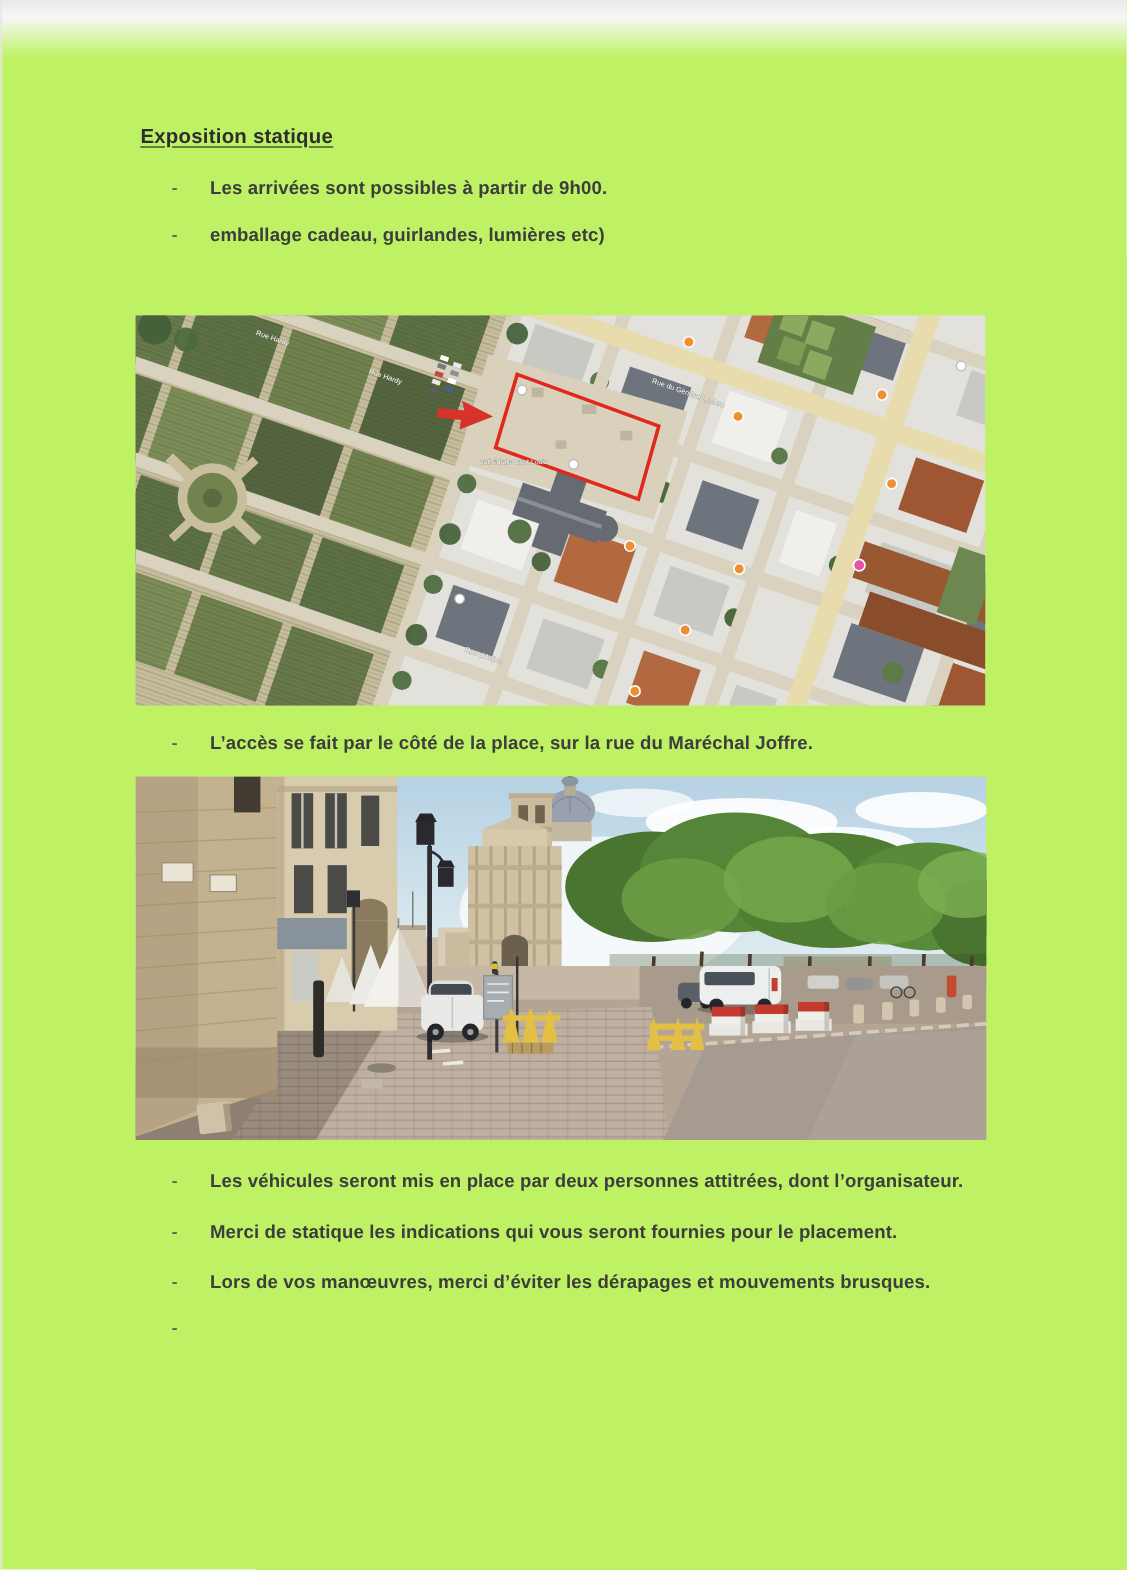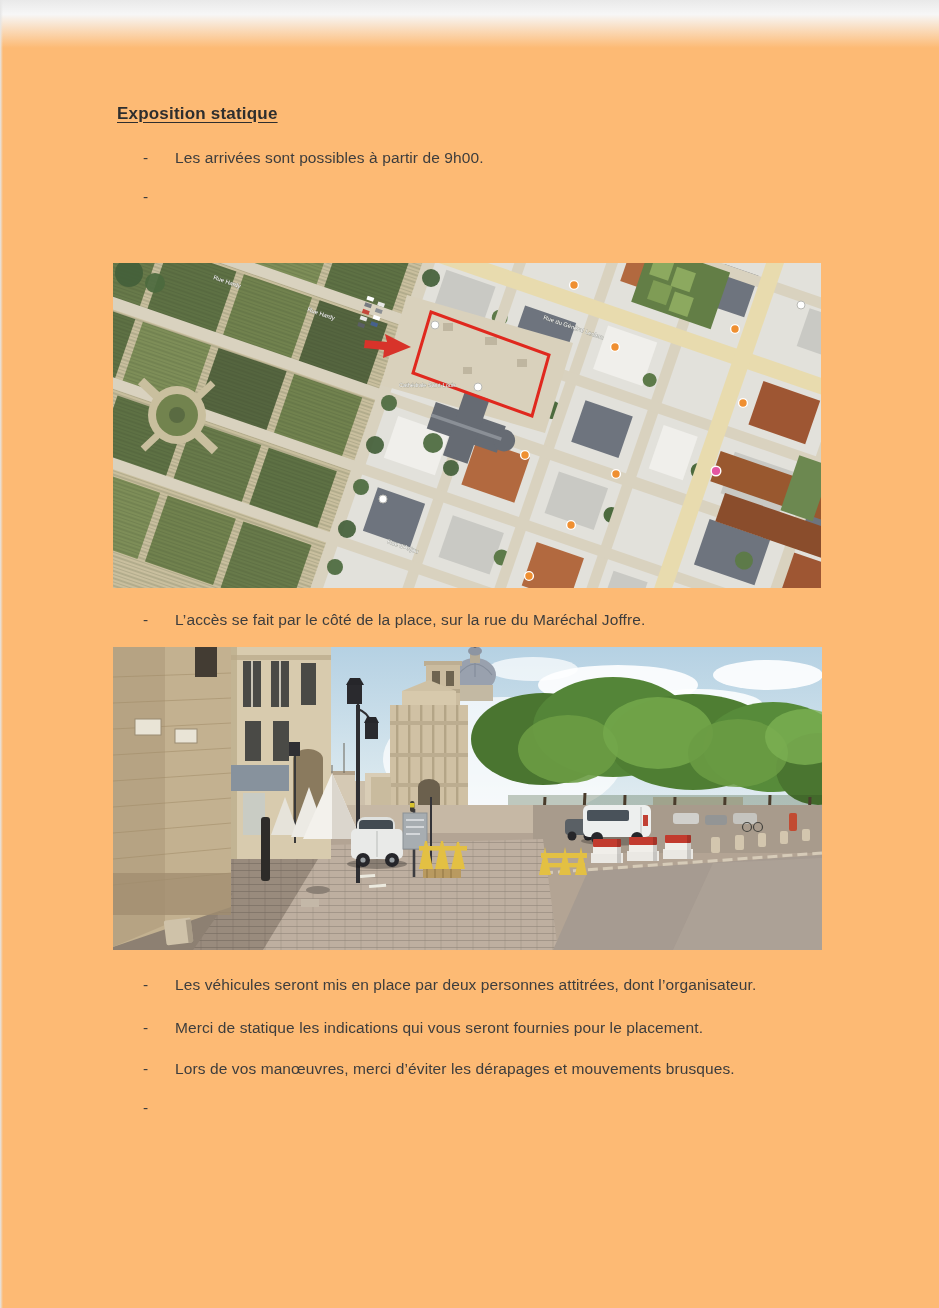--- a/index.html
+++ b/index.html
@@ -1,18 +1,18 @@
 <!DOCTYPE html>
 <html><head>
 <meta charset="utf-8">
 <style>
   html,body{margin:0;padding:0;background:#ffffff;}
   .page{
     position:relative;width:939px;height:1308px;overflow:hidden;
-    background:#fdba74;
+    background:#bef264;
     font-family:"Liberation Sans","DejaVu Sans",sans-serif;
   }
   .page::before{ 
     content:"";position:absolute;left:0;top:0;right:0;height:48px;
     background:linear-gradient(#e9e9e9 0%,#f7f7f7 30%,rgba(255,255,255,0) 100%);
     pointer-events:none;
   }
   .page::after{ 
     content:"";position:absolute;left:0;top:0;bottom:0;width:3px;
     background:linear-gradient(90deg,#e6e6e6,rgba(255,255,255,0));
@@ -21,40 +21,41 @@
   .title{
     position:absolute;left:117px;top:104px;margin:0;
     font-size:17px;font-weight:600;color:#2e2e2e;letter-spacing:.2px;
     text-decoration:underline;text-underline-offset:3px;
   }
   .bullet{
     position:absolute;left:143px;display:flex;align-items:flex-start;
     color:#3d3d3d;font-size:15.5px;line-height:21px;letter-spacing:.1px;
   }
   .bullet .dash{width:32px;flex:none;}
-  .bullet .line{display:block;white-space:nowrap;}
+  .bullet .line{display:block;white-space:nowrap;font-weight:bold;}
   .shot{position:absolute;display:block;}
 </style>
 </head>
 <body>
 
 <div class="page">
 
   <h1 class="title">Exposition statique</h1>
 
   <div class="bullet" style="top:147px">
     <span class="dash">-</span>
     <div>
         <span class="line">Les arrivées sont possibles à partir de 9h00.</span>
       </div>
   </div>
 
   <div class="bullet" style="top:186px">
     <span class="dash">-</span>
     <div>
+      <span class="line">emballage cadeau, guirlandes, lumières etc)</span>
     </div>
   </div>
 
   <svg class="shot" style="left:113px;top:263px" width="708" height="325" viewBox="0 0 708 325" role="img">
     <defs>
       <clipPath id="mapclip">
           <rect width="708" height="325"></rect>
         </clipPath>
       <pattern id="gstripe" width="7" height="7" patternUnits="userSpaceOnUse">
         <line x1="0" y1="2" x2="7" y2="2" stroke="#36452b" stroke-width="1.4" opacity=".45"></line>

